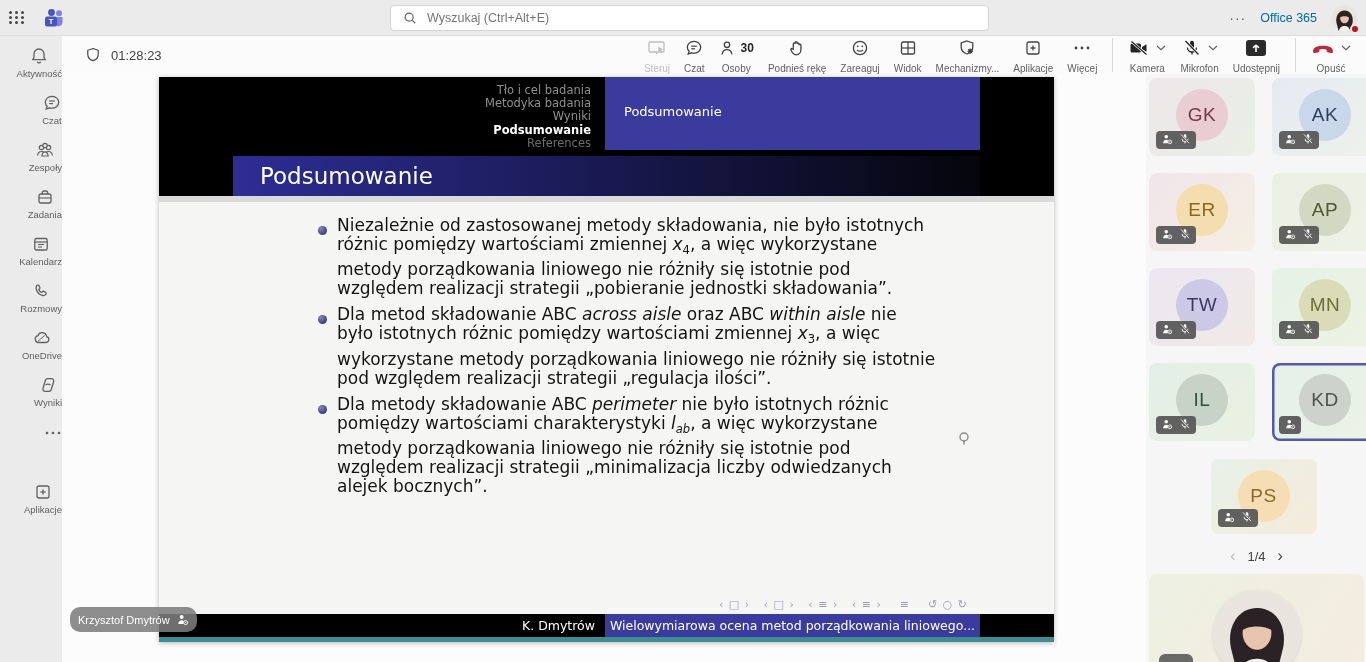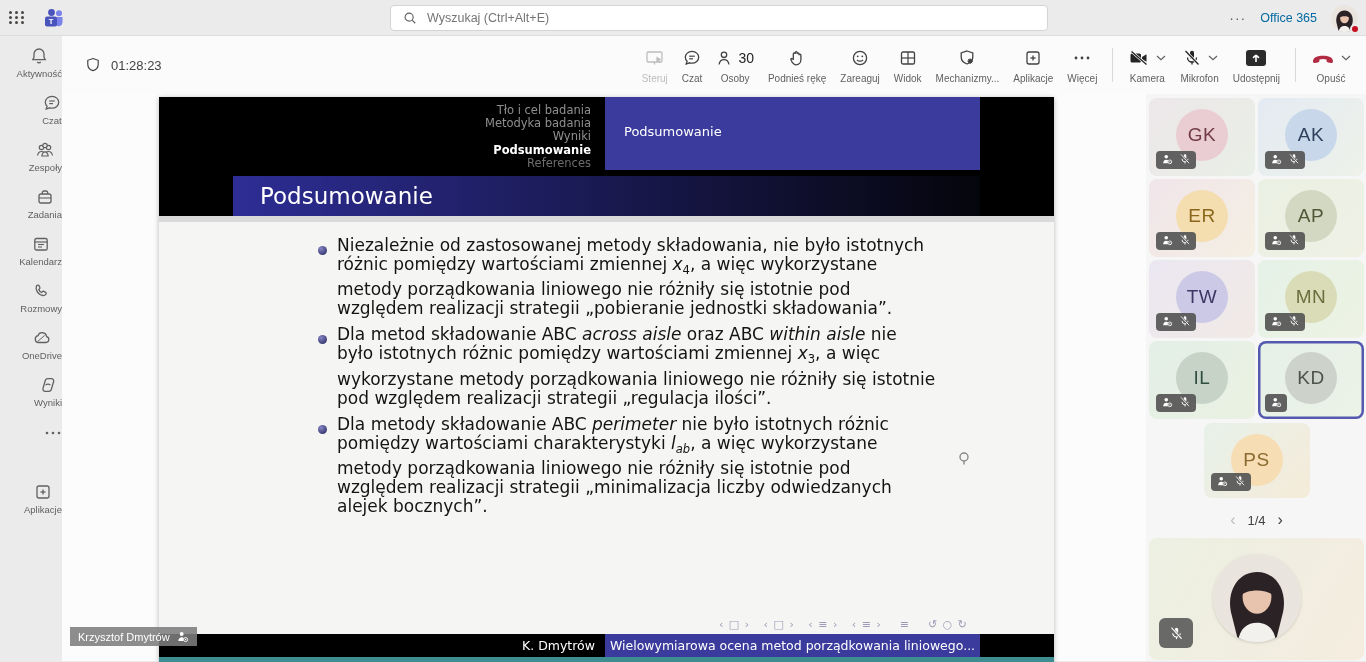--- a/index.html
+++ b/index.html
@@ -6,21 +6,21 @@
   html,body { width:1366px; height:662px; overflow:hidden; }
   body { font-family:"Liberation Sans",sans-serif; background:#ebebeb; }
   .app { position:relative; width:1366px; height:662px; }
 
   
   .topbar { height:36px; background:#ebebeb; border-bottom:1px solid #dcdcdc; display:flex; align-items:center; position:relative; }
   .waffle { width:34px; height:36px; display:flex; align-items:center; justify-content:center; cursor:pointer; }
   .waffle-grid { display:grid; grid-template-columns:repeat(3,4px); grid-gap:2px; }
   .waffle-grid span { width:3px; height:3px; background:#484644; border-radius:50%; }
   .teamslogo { width:40px; height:36px; display:flex; align-items:center; justify-content:center; }
-  .searchwrap { position:absolute; left:390px; top:5px; width:658px; height:26px; background:#fff; border:1px solid #d6d4d2; border-radius:4px; display:flex; align-items:center; padding-left:12px; }
+  .searchwrap { position:absolute; left:390px; top:5px; width:599px; height:26px; background:#fff; border:1px solid #d6d4d2; border-radius:4px; display:flex; align-items:center; padding-left:12px; }
   .searchwrap svg { flex:0 0 auto; }
   .searchwrap input { border:none; outline:none; background:transparent; font-size:12.5px; color:#616161; margin-left:10px; width:500px; font-family:"Liberation Sans",sans-serif; }
   .topbar-right { position:absolute; right:8px; top:0; height:36px; display:flex; align-items:center; gap:14px; }
   .tb-more { color:#616161; font-size:14px; letter-spacing:1px; cursor:pointer; }
   .office-label { font-size:12.5px; color:#0369a1; }
   .tb-avatar { position:relative; width:27px; height:27px; border-radius:50%; overflow:visible; cursor:pointer; }
   .tb-avatar svg.photo { border-radius:50%; display:block; }
   .presence { position:absolute; right:-2px; bottom:-2px; width:10px; height:10px; border-radius:50%; border:2px solid #ebebeb; }
 
   
@@ -30,21 +30,21 @@
   .nav-item.dots { margin:8px 0 18px; }
   .main { flex:1; display:flex; flex-direction:column; background:#fbfbfb; }
 
   
   .mtoolbar { height:58px; display:flex; align-items:center; background:#fbfbfb; }
   .timer { display:flex; align-items:center; gap:9px; margin-left:22px; color:#424242; font-size:13px; }
   .tspacer { flex:1; }
   .tbtn { display:flex; flex-direction:column; align-items:center; gap:3px; color:#616161; font-size:10px; padding:0 7px; cursor:pointer; white-space:nowrap; }
   .tbtn .icorow { height:24px; display:flex; align-items:center; gap:4px; }
   .tbtn.disabled { color:#bdbdbd; }
-  .cnt { font-size:14px; font-weight:normal; color:#242424; }
+  .cnt { font-size:12px; font-weight:bold; color:#242424; }
   .vsep { width:1px; height:34px; background:#d9d9d9; margin:0 8px; }
   .chev { color:#616161; margin-left:2px; }
 
   
   .stage-row { flex:1; display:flex; }
   .stage { width:1084px; position:relative; background:#fcfcfc; }
   .slide { position:absolute; left:97px; top:3px; width:895px; height:565px; background:#f5f5f3; box-shadow:0 1px 5px rgba(0,0,0,.28); font-family:"DejaVu Sans",sans-serif; }
 
   .s-header { height:73px; background:#000; position:relative; }
   .s-outline { position:absolute; left:0; top:7px; width:432px; text-align:right; font-size:11.5px; line-height:13.2px; color:#8f8f8f; }
@@ -65,25 +65,25 @@
   .btext .it { font-style:italic; }
   .btext sub { font-size:0.68em; }
   .s-nav { position:absolute; right:86px; bottom:3px; color:#9c9cb8; font-size:11px; letter-spacing:1px; white-space:pre; }
   .cursor-glyph { position:absolute; left:799px; top:353px; }
 
   .s-footer { height:23px; background:#000; position:relative; }
   .s-f-author { position:absolute; left:0; top:0; width:436px; height:23px; color:#fff; font-size:12.5px; line-height:23px; text-align:right; }
   .s-f-title { position:absolute; left:446px; top:0; width:375px; height:23px; background:#3b3b9d; color:#fff; font-size:12.5px; line-height:23px; text-align:center; }
   .s-teal { height:5px; background:#3d8d91; }
 
-  .presenter-pill { position:absolute; left:8px; top:533px; height:19px; background:rgba(125,125,125,.88); border-radius:0; display:flex; align-items:center; gap:6px; padding:0 8px; color:#fff; font-size:11px; }
+  .presenter-pill { position:absolute; left:8px; top:533px; height:25px; background:rgba(125,125,125,.88); border-radius:10px; display:flex; align-items:center; gap:6px; padding:0 8px; color:#fff; font-size:11px; }
 
   
   .rpanel { width:220px; background:#f6f6f6; padding:4px 2px 0 3px; }
-  .tile-grid { display:grid; grid-template-columns:106px 106px; gap:3px;text-align:right; }
+  .tile-grid { display:grid; grid-template-columns:106px 106px; gap:17px;text-align:right; }
   .tile { height:78px; border-radius:8px; position:relative; cursor:pointer; }
   .tile.centered { grid-column:1 / span 2; width:106px; height:75px; margin:1px auto 0; }
   .tile.active { box-shadow:0 0 0 2.5px #5558af inset; }
   .t-avatar { position:absolute; left:50%; top:11px; transform:translateX(-50%); width:52px; height:52px; border-radius:50%; display:flex; align-items:center; justify-content:center; font-size:19px; letter-spacing:.5px; }
   .t-badge { position:absolute; left:7px; bottom:7px; background:rgba(86,86,86,.93); border-radius:4px; height:18px; display:flex; align-items:center; gap:6px; padding:0 5px; }
   .pager { display:flex; align-items:center; justify-content:center; gap:12px; margin-top:13px; color:#424242; font-size:13px; }
   .pg-prev { color:#bdbdbd; font-size:16px; cursor:pointer; }
   .pg-next { color:#424242; font-size:16px; cursor:pointer; }
   .self-tile { position:relative; margin-top:9px; width:215px; height:122px; border-radius:8px; background:linear-gradient(120deg,#ecf0e2,#f4ecdf); cursor:pointer; }
   .self-photo { position:absolute; left:50%; top:16px; transform:translateX(-50%); width:88px; height:88px; border-radius:50%; overflow:hidden; box-shadow:0 1px 3px rgba(0,0,0,.15); }

